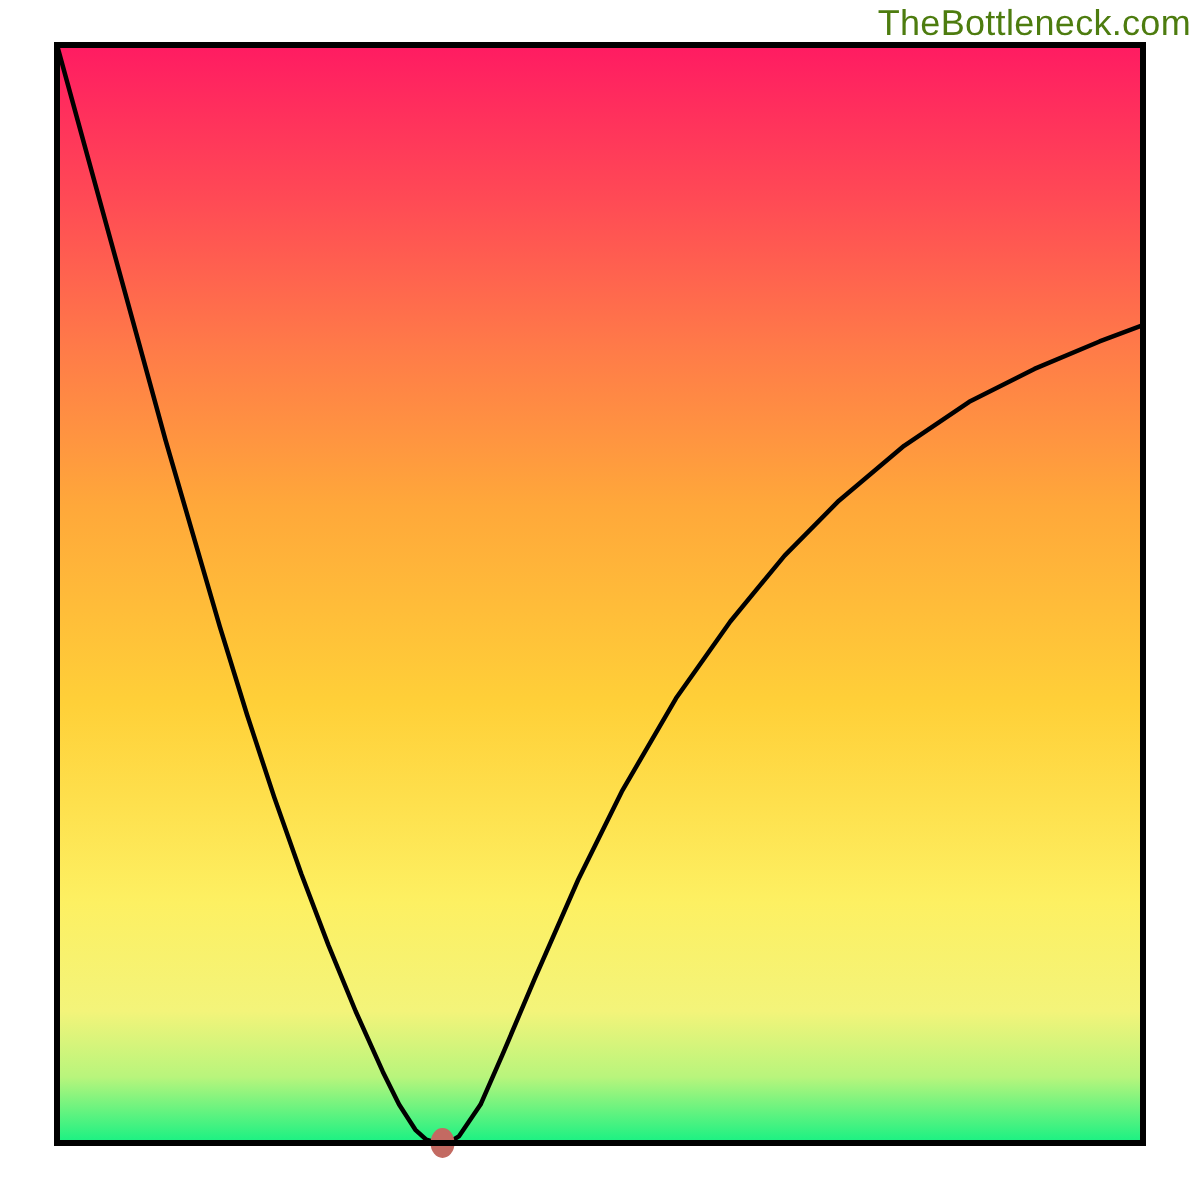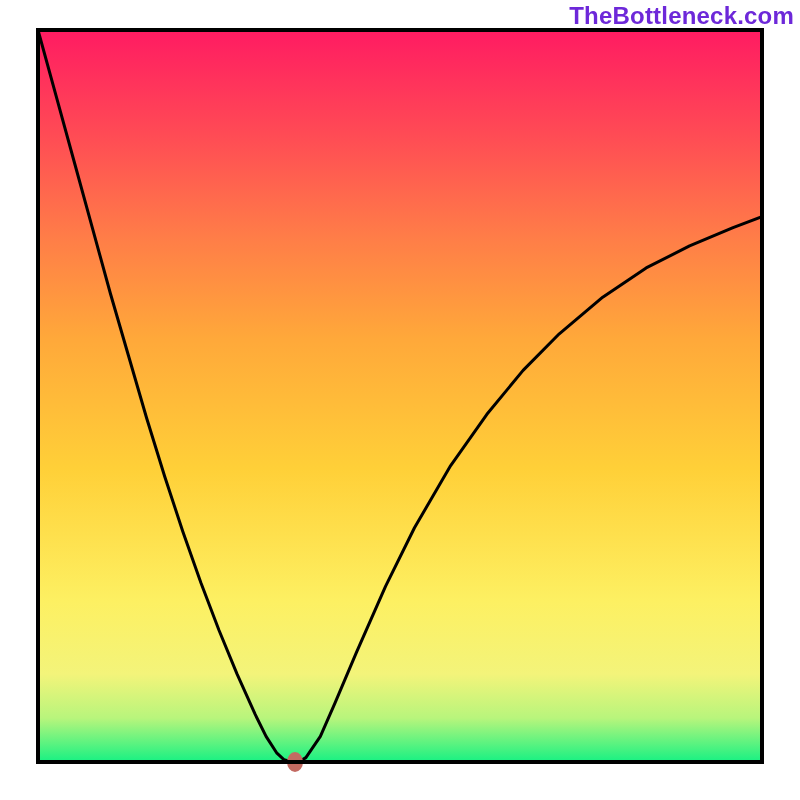--- a/index.html
+++ b/index.html
@@ -13,22 +13,22 @@
   .container {
     position: relative;
     width: 800px;
     height: 800px;
   }
   .watermark {
     position: absolute;
     top: 2px;
     right: 6px;
     font-size: 24px;
-    font-weight: 700;
-    color: #6d28d9;
+    font-weight: 400;
+    color: #4d7c0f;
     letter-spacing: 0.2px;
     z-index: 10;
   }
   svg {
     display: block;
   }
 </style>
 </head>
 <body>
 

